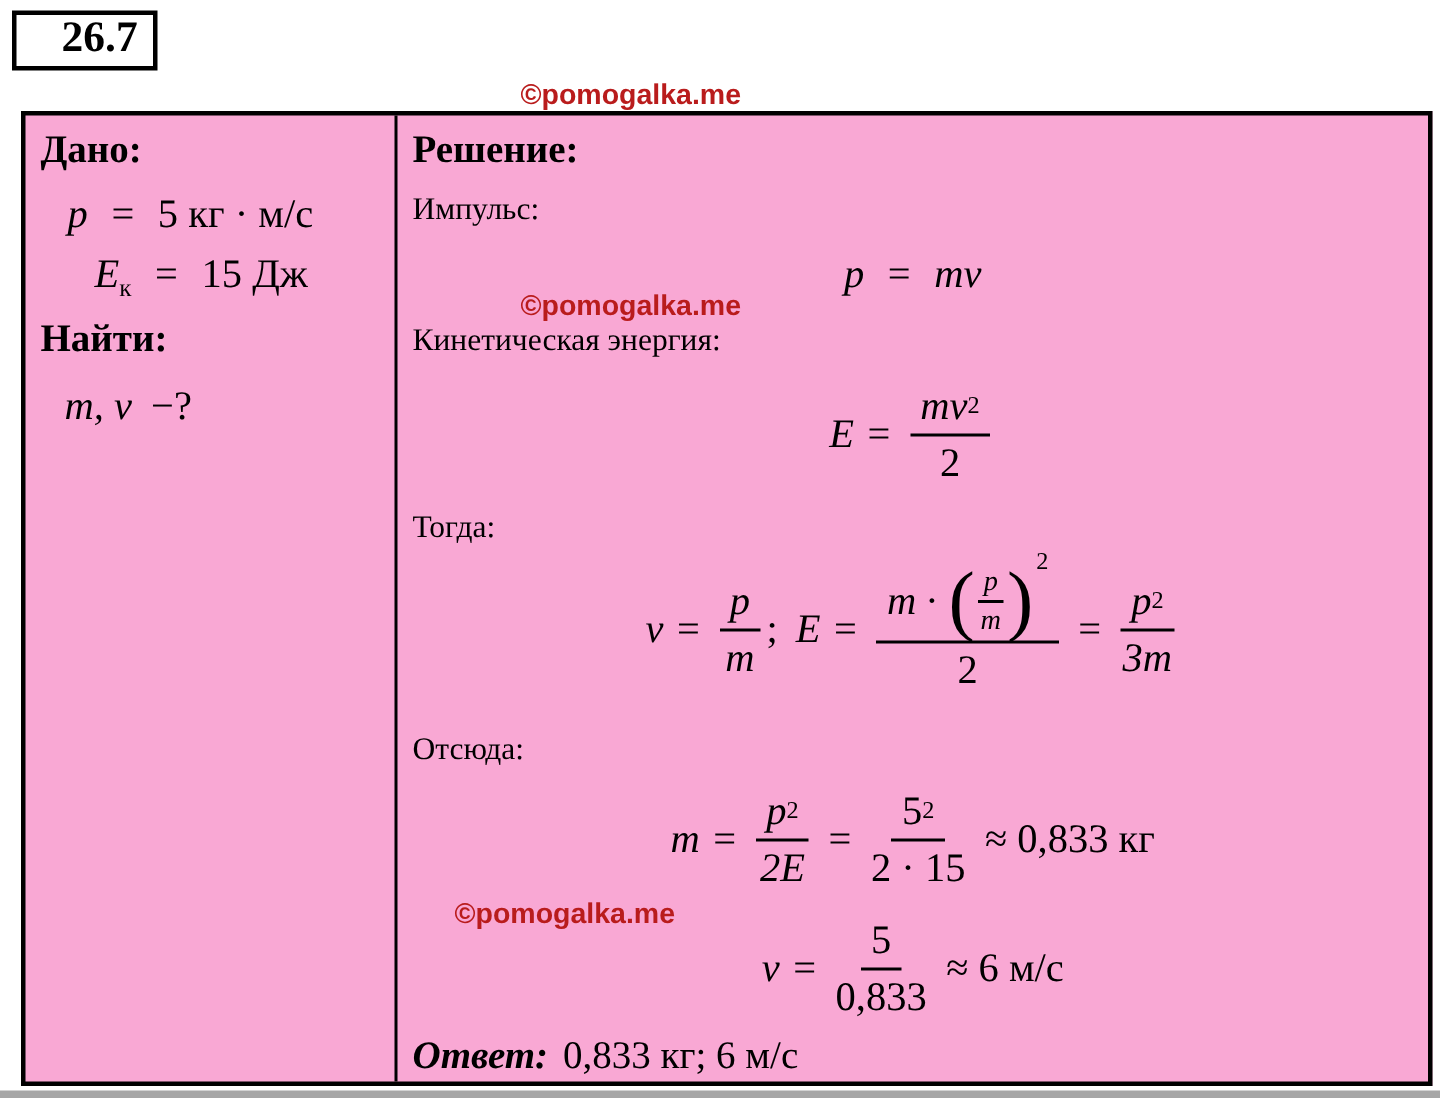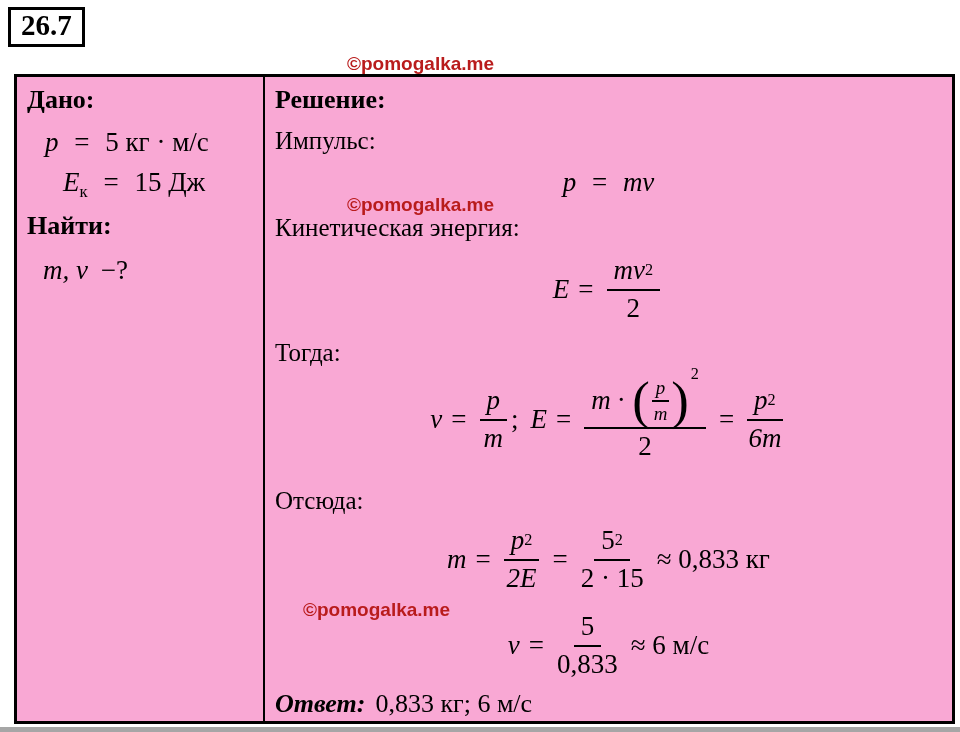--- a/index.html
+++ b/index.html
@@ -17,21 +17,21 @@
     background:#a6a6a6;
   }
 
   
   .problem-box {
     position:absolute; left:8px; top:7px;
     border:3px solid #000;
     padding:0 10px 2px 10px;
     background:#fff;
   }
-  .problem-box .num { font-weight:bold; font-size:29px; line-height:1.1; }
+  .problem-box .num { font-weight:bold; font-size:29px; line-height:1.1;margin-left:20px; }
 
   
   .wm {
     position:absolute;
     font-family:"Liberation Sans", sans-serif;
     font-weight:bold; font-size:19px; color:#b91c1c;
     white-space:nowrap; z-index:5;
   }
   .wm1 { left:347px; top:53px; }
   .wm2 { left:347px; top:194px; }
@@ -43,21 +43,21 @@
     width:941px; height:650px;
     border:3px solid #000;
     display:flex;
     background:#f9a8d4;
   }
   .cell { position:relative; }
   .cell.left  { width:248px; border-right:2px solid #000; }
   .cell.right { flex:1; }
 
   .heading { font-weight:bold; font-size:26px; line-height:1.15; }
-  .lbl { font-size:25px; line-height:1.15; }
+  .lbl { font-size:21px; line-height:1.15; }
   .math { font-size:27px; line-height:1.15; white-space:nowrap; }
   .mi { font-style:italic; }
   .mo { margin:0 9px; }
   sub { font-size:0.62em; }
   sup, .exp { font-size:0.6em; }
 
   
   .g-heading  { position:absolute; left:10px; top:8px; }
   .g-line1    { position:absolute; left:28px; top:50px; }
   .g-line2    { position:absolute; left:46px; top:90px; }
@@ -191,21 +191,21 @@
             </span>
           </span>
           <span class="den">2</span>
         </span>
         <span class="mo">=</span>
         <span class="frac">
           <span class="num">
               <span class="mi">p</span>
               <sup>2</sup>
             </span>
-          <span class="den mi">6m</span>
+          <span class="den mi">3m</span>
         </span>
       </div>
 
       <div class="lbl s-hence-label">Отсюда:</div>
 
       <div class="math f-mass frow">
         <span class="mi">m</span>
         <span class="mo">=</span>
         <span class="frac">
           <span class="num">

